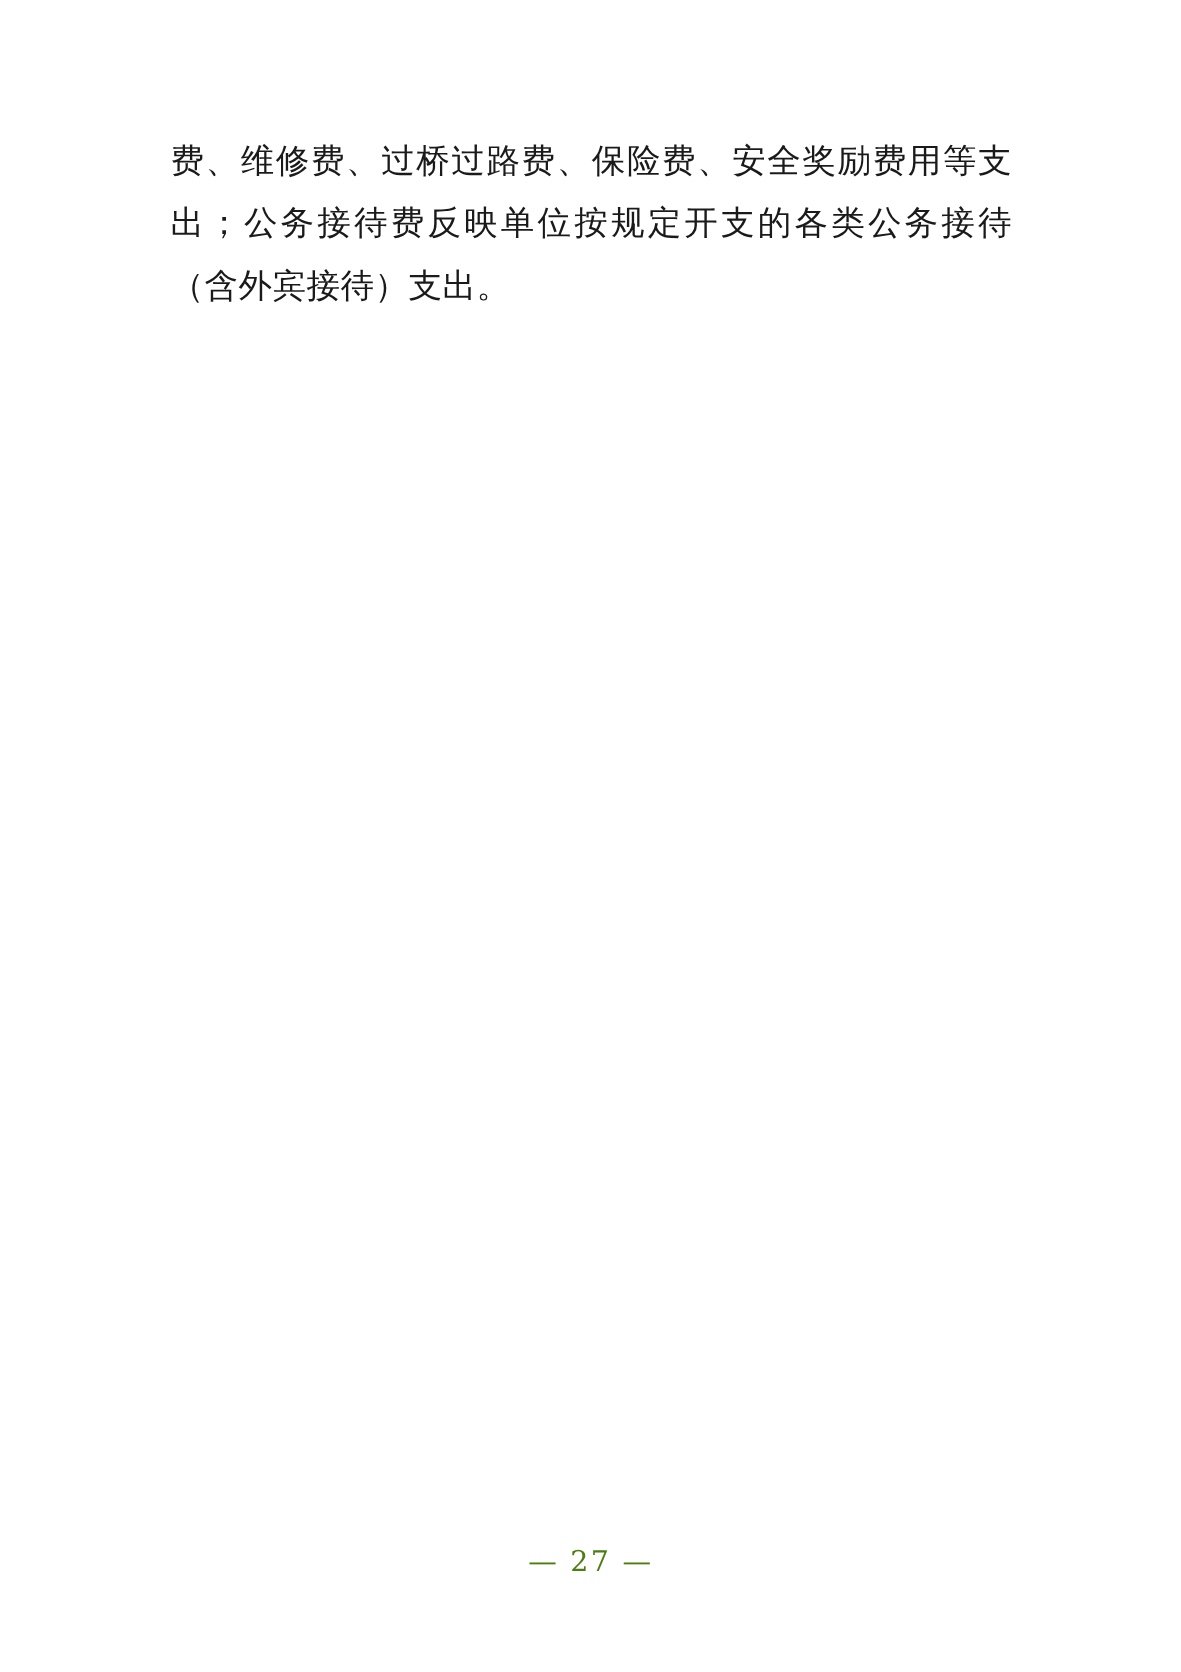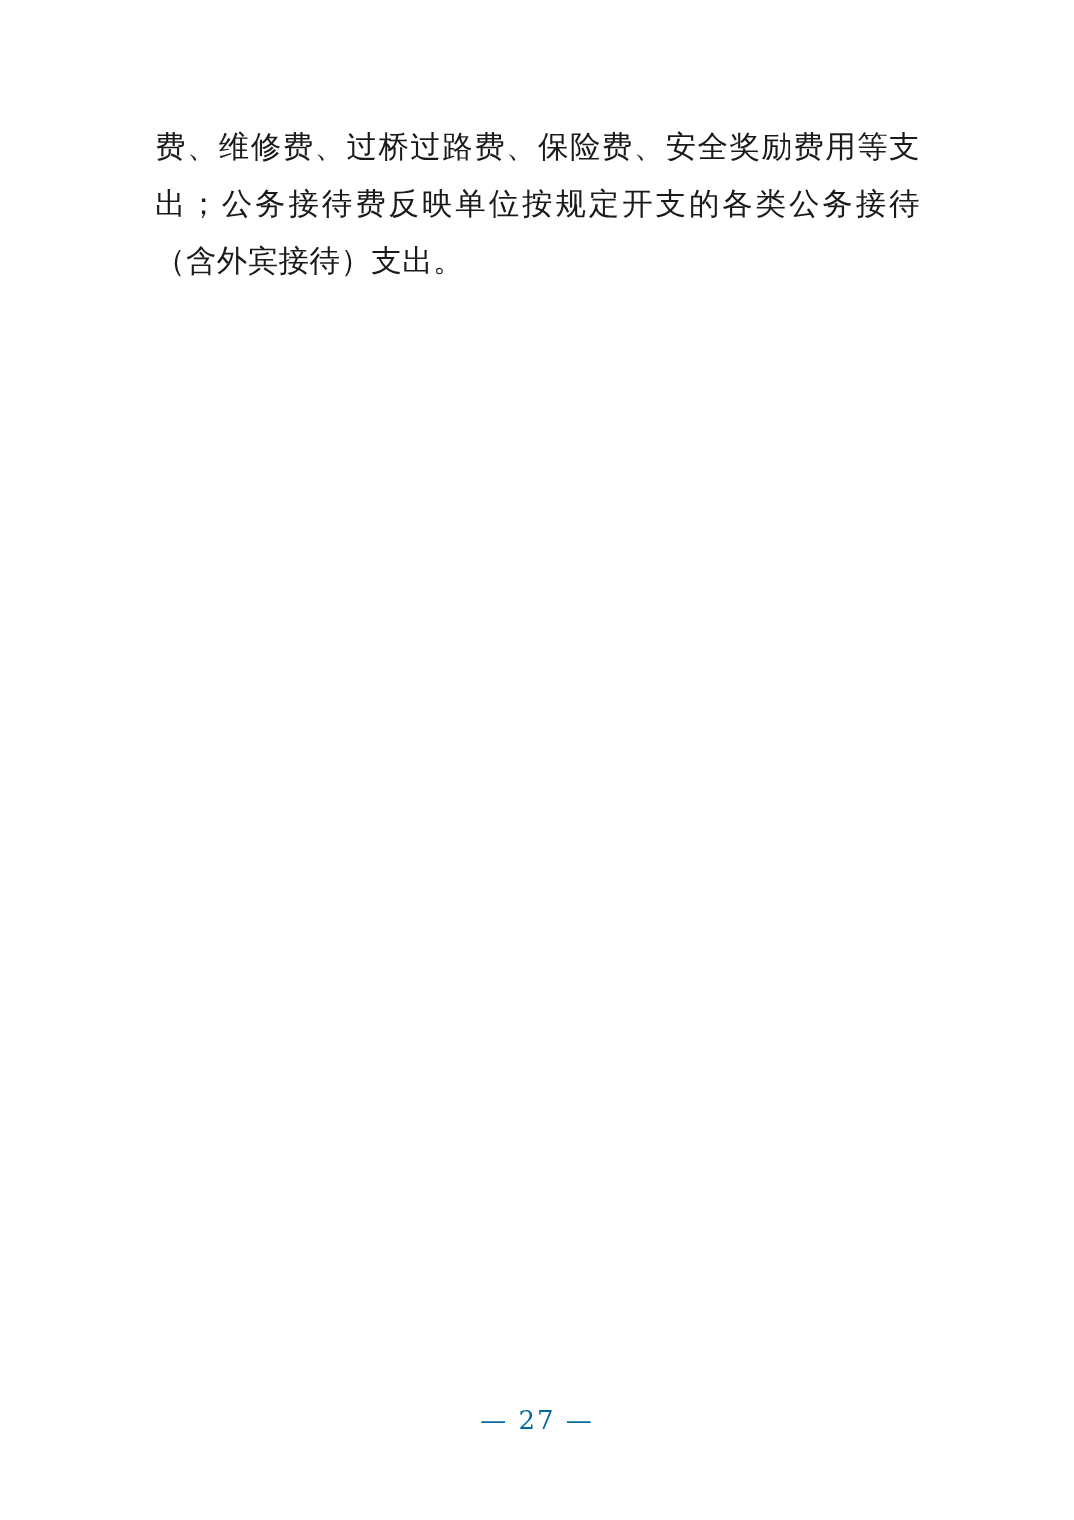--- a/index.html
+++ b/index.html
@@ -46,21 +46,21 @@
     font-weight: 700;
   }
   .page-number {
     position: absolute;
     left: 0;
     right: 0;
     top: 1405px;
     text-align: center;
     font-size: 26px;
     letter-spacing: 2px;
-    color: #0369a1;
+    color: #4d7c0f;
     font-family: "DejaVu Serif", "Liberation Serif", serif;
   }
 </style>
 </head>
 <body>
 
 <div class="page">
   <div class="doc-body">
 
     <p class="para">

